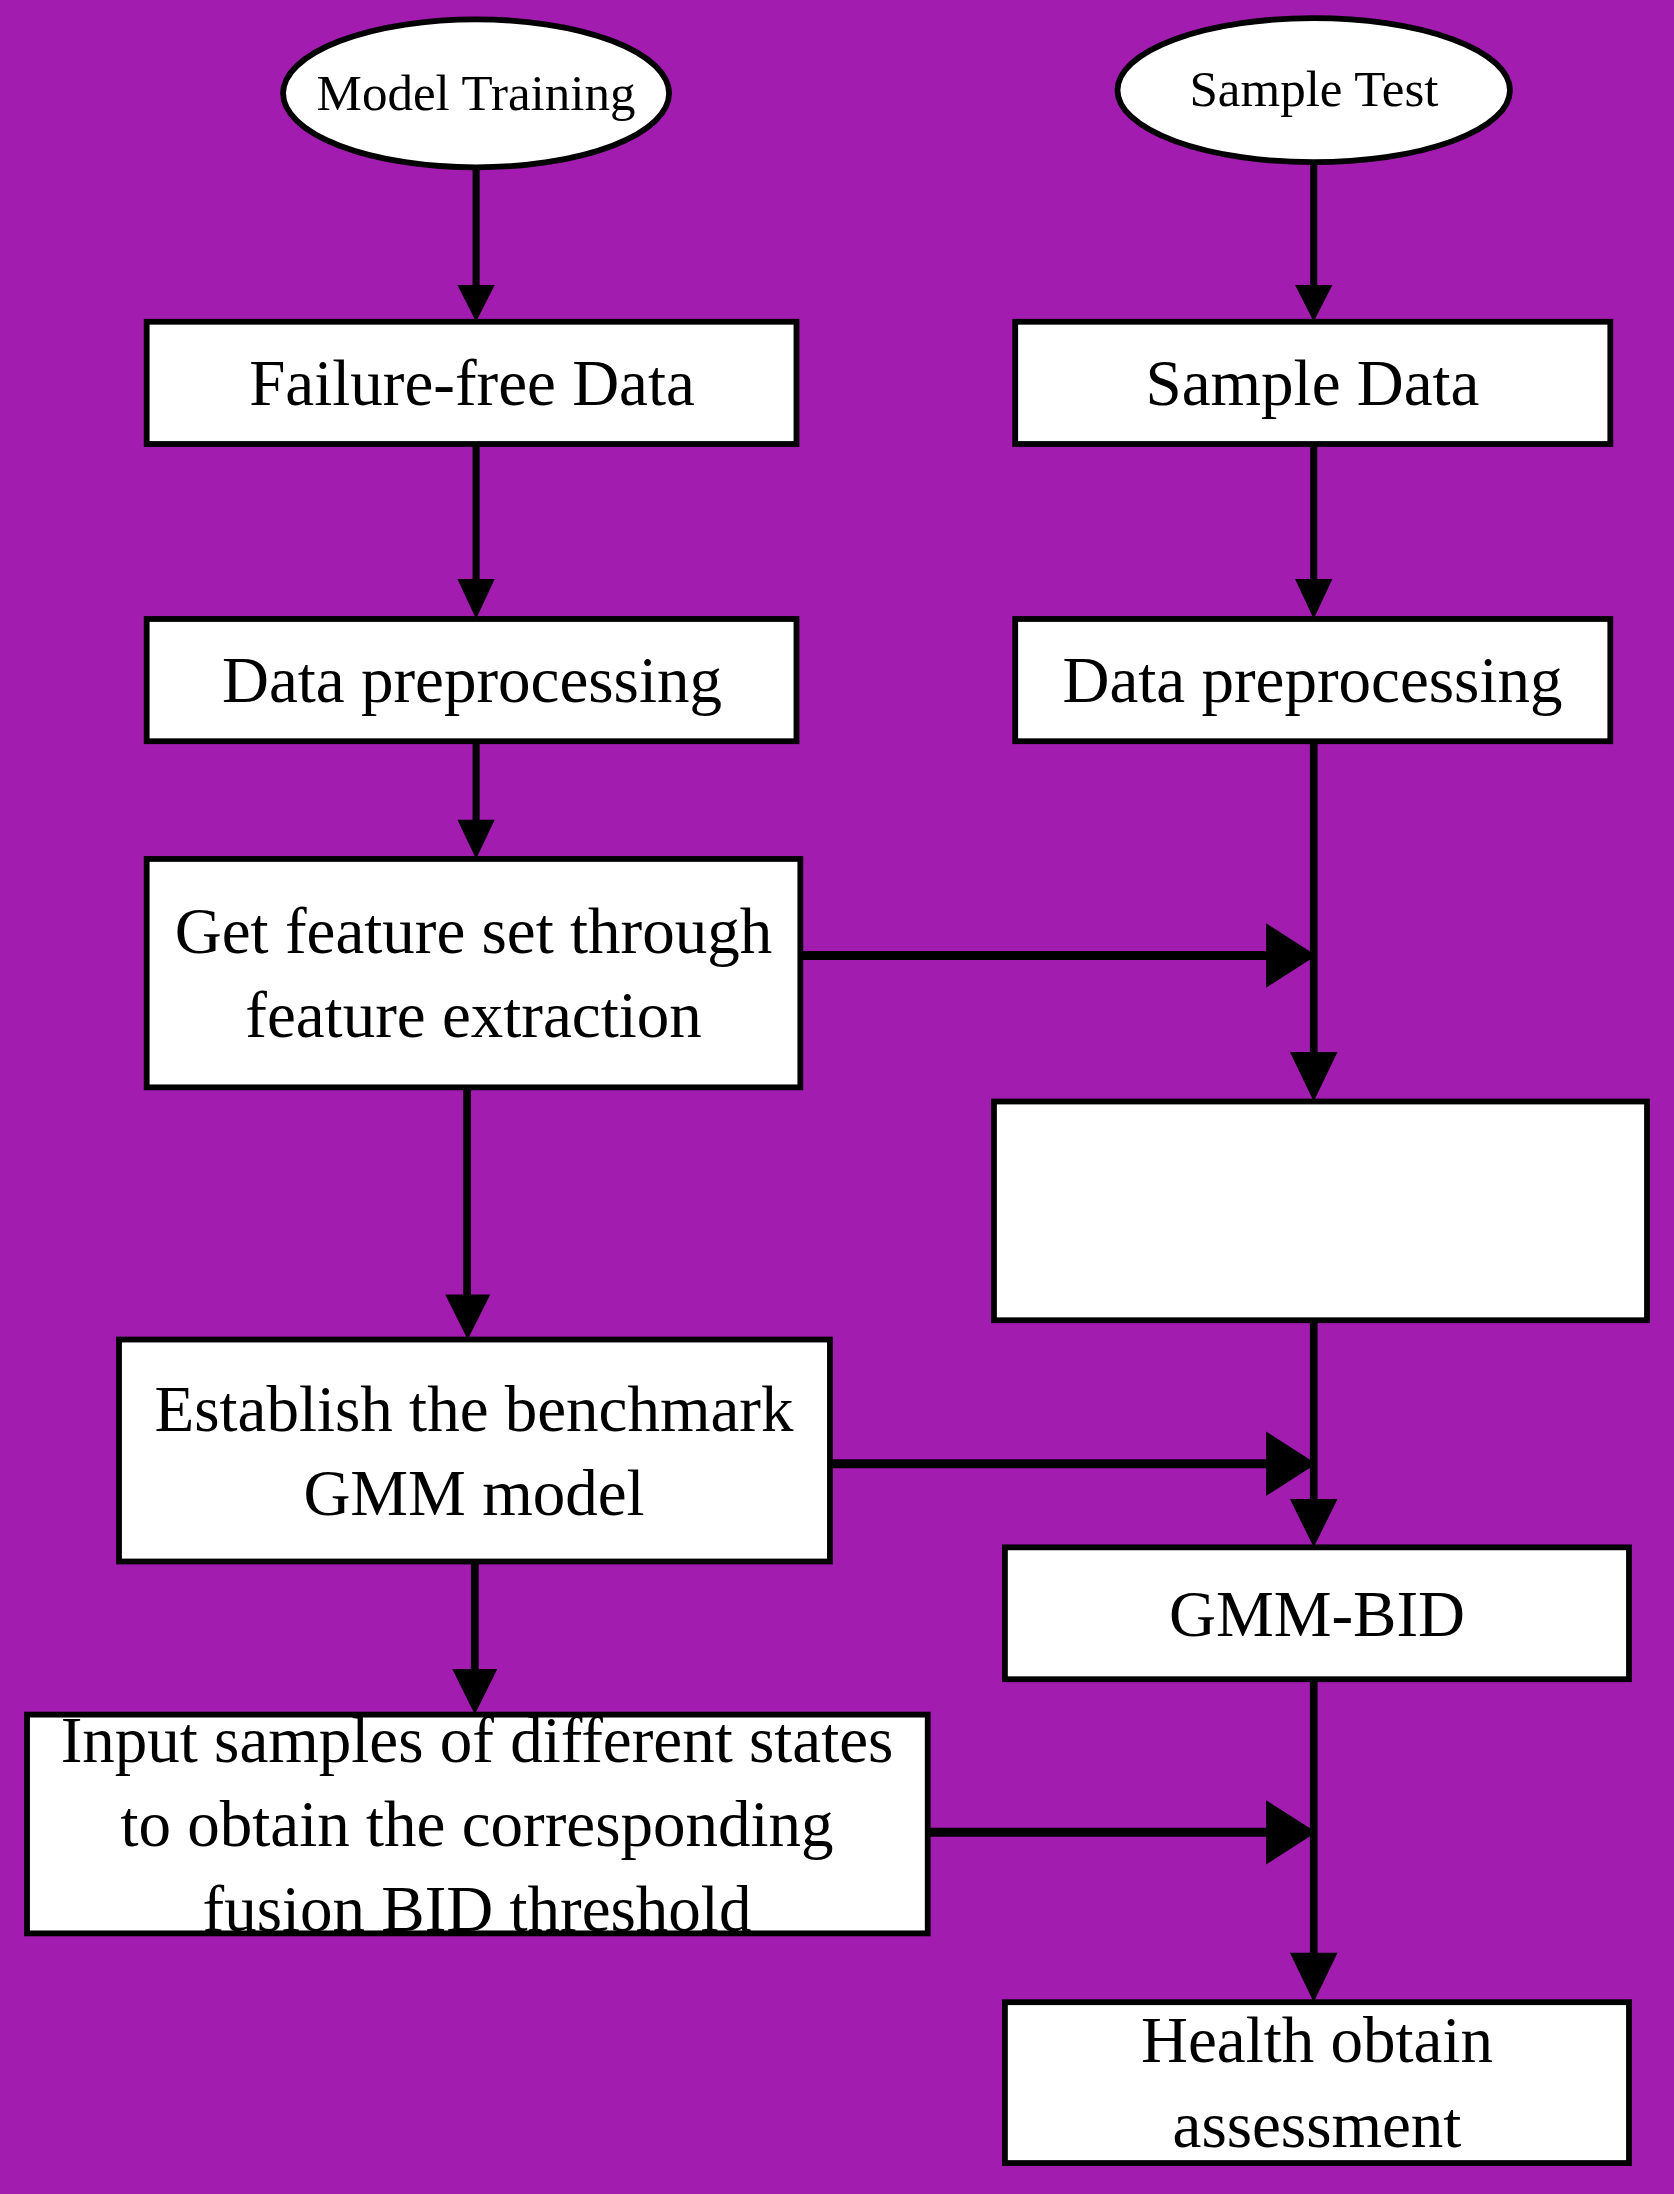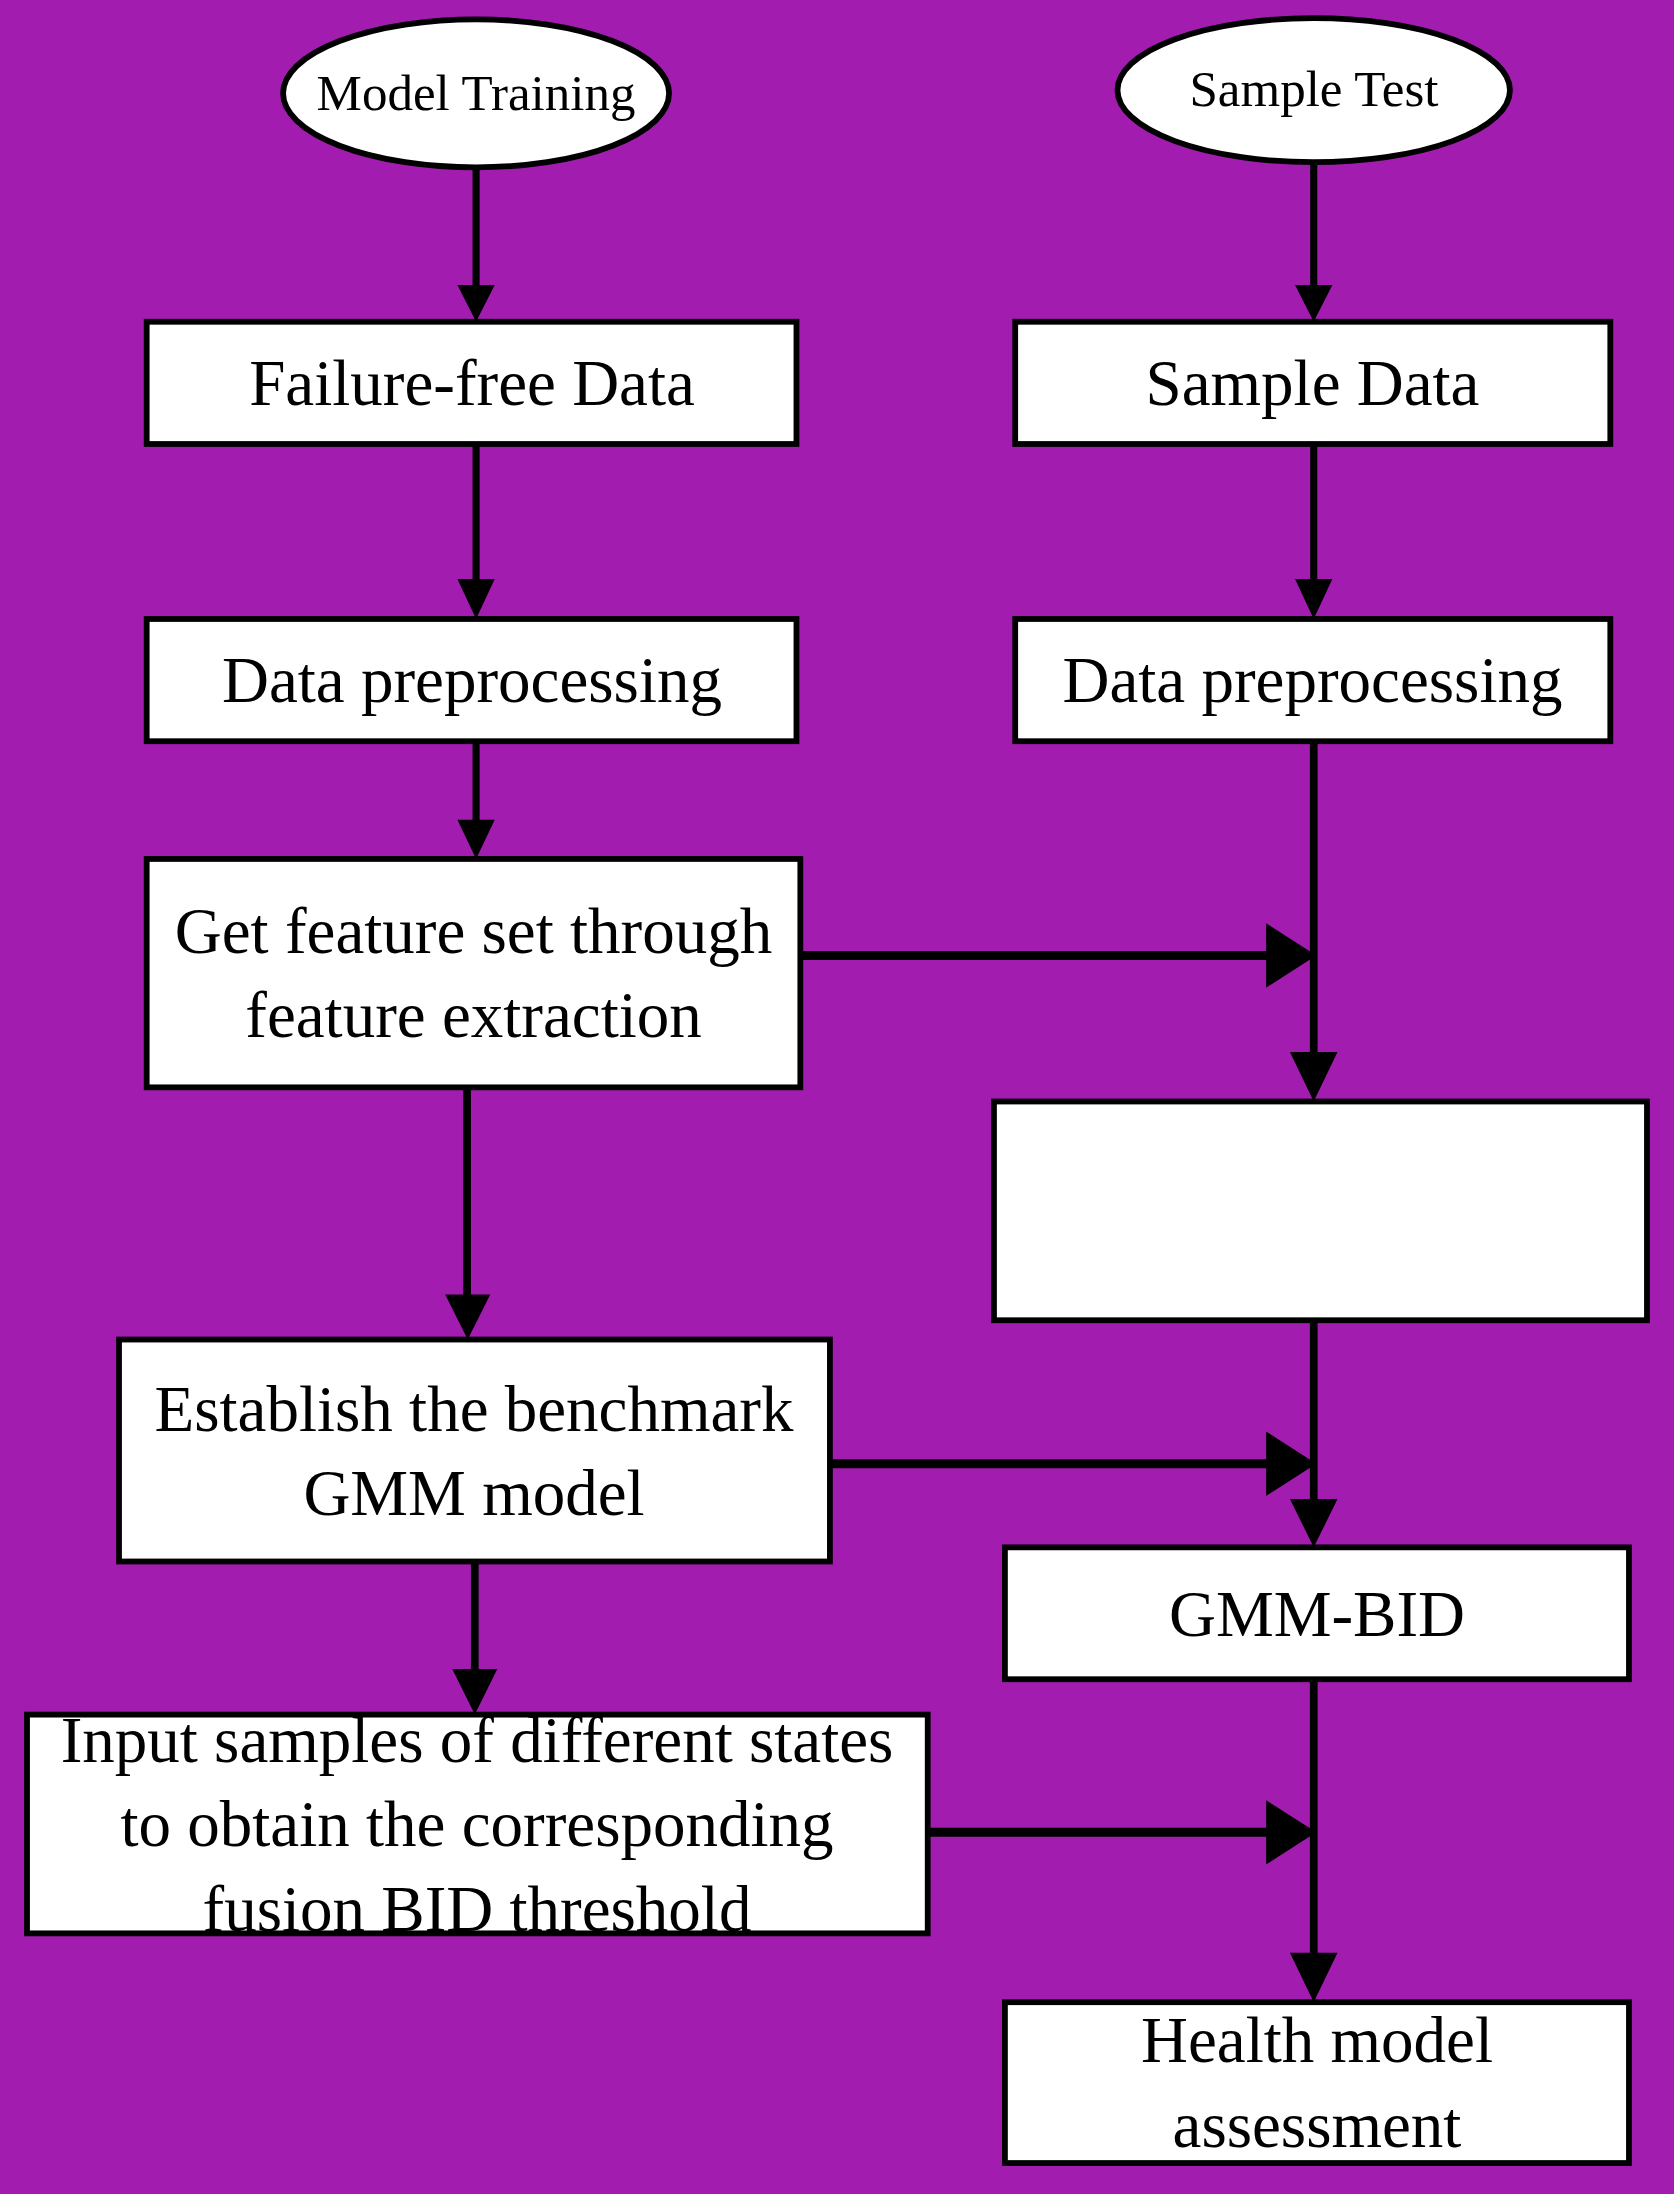--- a/index.html
+++ b/index.html
@@ -172,17 +172,17 @@
   <div class="node process" style="left:1015px; top:619px; width:595px; height:122px;">
     <span class="label">Data preprocessing</span>
   </div>
 
 
   <div class="node process" style="left:1005px; top:1548px; width:624px; height:132px;">
     <span class="label">GMM-BID</span>
   </div>
 
   <div class="node process" style="left:1018px; top:2002px; width:598px; height:161px;">
-    <span class="label">Health model assessment</span>
+    <span class="label">Health obtain assessment</span>
   </div>
 
 </div>
 
 
 </body></html>

